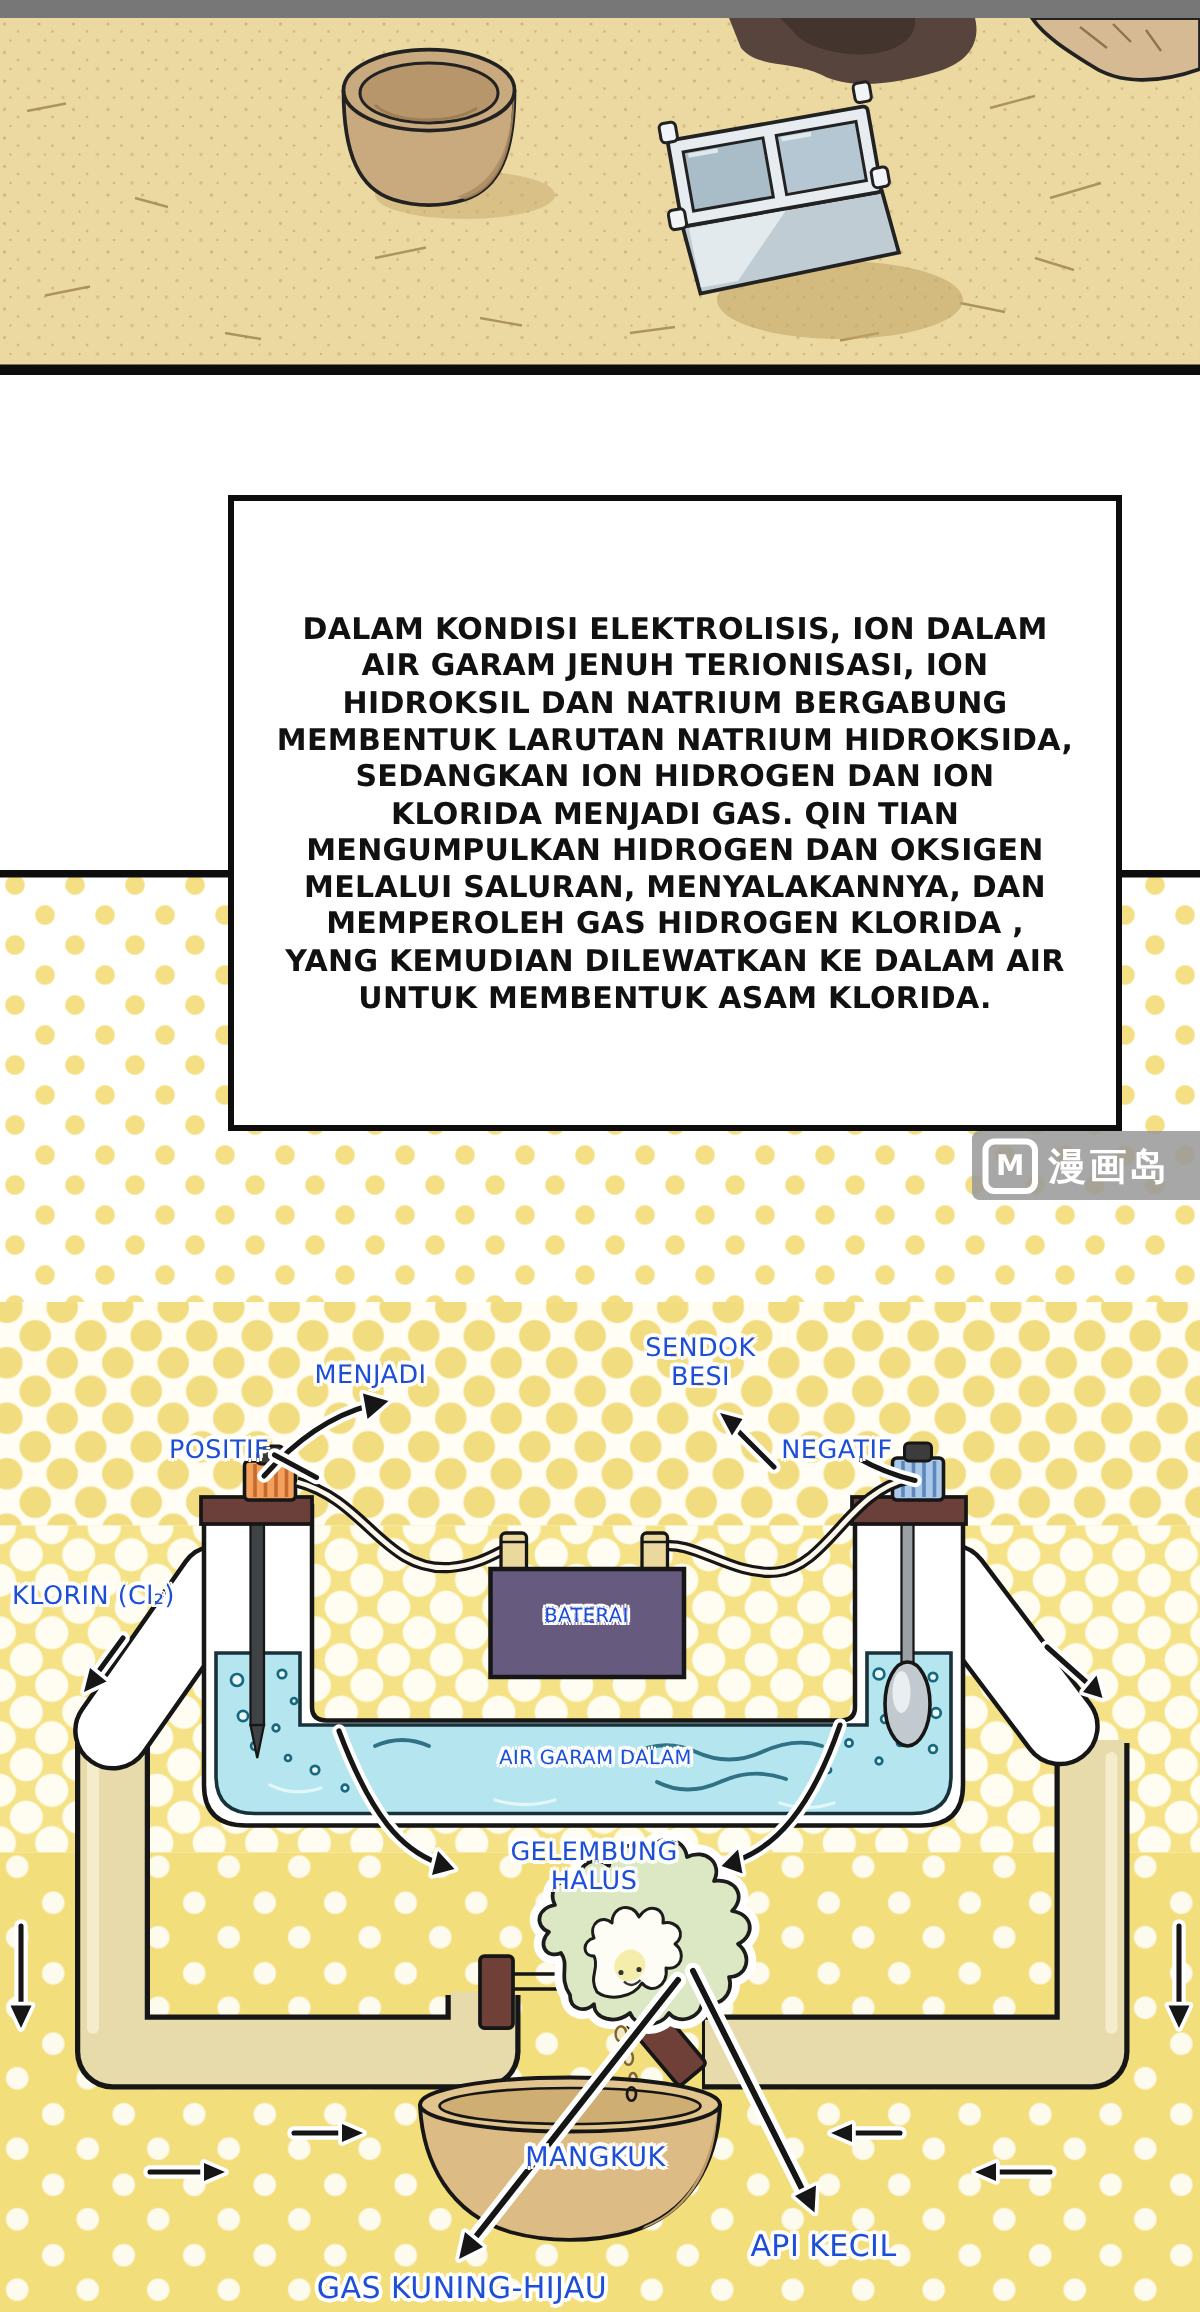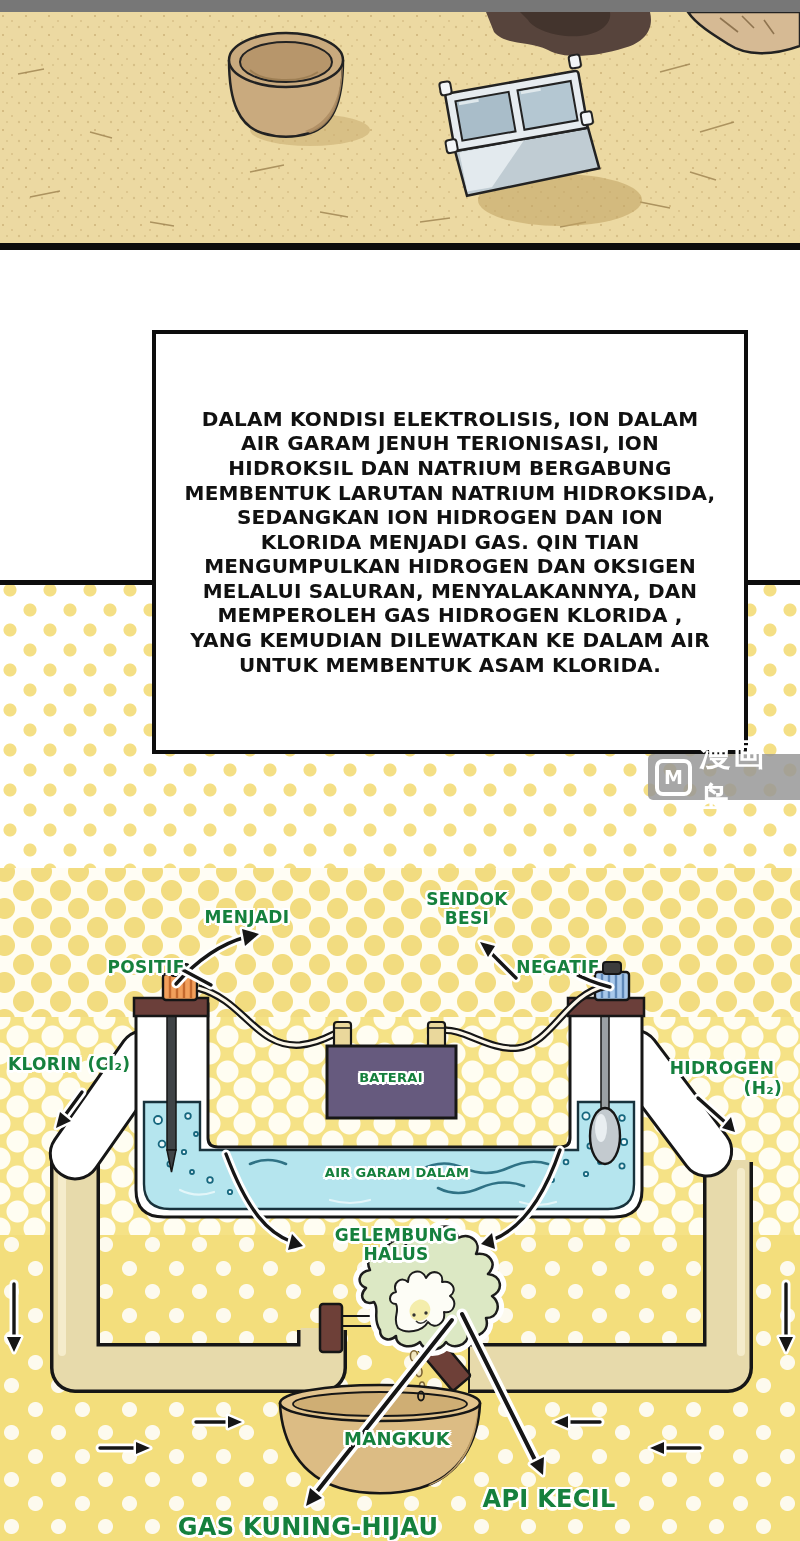--- a/index.html
+++ b/index.html
@@ -25,26 +25,26 @@
   
   .textbox{left:152px;top:318px;width:596px;height:424px;background:#fff;border:4px solid #0d0d0d;
     box-sizing:border-box;display:flex;align-items:center;justify-content:center;z-index:2;}
   .narration{white-space:pre-line;text-align:center;font-weight:bold;font-size:20px;line-height:24.6px;
     letter-spacing:.2px;color:#111;width:560px;}
   
   .watermark{left:648px;top:742px;width:152px;height:46px;background:rgba(152,152,152,.85);
     border-radius:5px 0 0 5px;display:flex;align-items:center;gap:7px;padding-left:7px;box-sizing:border-box;z-index:3;}
   .wm-logo{width:29px;height:29px;border:4px solid #fff;border-radius:8px;color:#fff;font-weight:bold;
     font-size:19px;line-height:29px;text-align:center;}
-  .wm-name{color:#fff;font-weight:bold;font-size:32px;letter-spacing:2px;font-family:"DejaVu Sans",sans-serif;}
-  
-  .lbl{position:absolute;z-index:5;font-weight:bold;color:#15803d;white-space:pre-line;text-align:center;
+  .wm-name{color:#fff;font-weight:bold;font-size:25px;letter-spacing:2px;font-family:"DejaVu Sans",sans-serif;}
+  
+  .lbl{position:absolute;z-index:5;font-weight:normal;color:#1d4ed8;white-space:pre-line;text-align:center;
     transform:translateX(-50%);letter-spacing:.3px;line-height:1.14;
     text-shadow:-2px -2px 0 #fff,2px -2px 0 #fff,-2px 2px 0 #fff,2px 2px 0 #fff,-2.5px 0 0 #fff,2.5px 0 0 #fff,0 -2.5px 0 #fff,0 2.5px 0 #fff;}
-  .fs15{font-size:18px}.fs17{font-size:17px}.fs18{font-size:24px}.fs20{font-size:13px}
+  .fs15{font-size:18px}.fs17{font-size:17px}.fs18{font-size:20px}.fs20{font-size:13px}
   .lbl-left{transform:none;}
   .hyd{display:block;}
   .hyd .l2{display:block;text-align:right;padding-right:6px;}
   
   .case{fill:none;stroke:#fff;stroke-width:9;stroke-linecap:round;}
   .case-w{fill:none;stroke:#fff;stroke-width:11;stroke-linecap:round;}
   .aline{fill:none;stroke:#161616;stroke-width:3.4;stroke-linecap:round;}
   .ahead{fill:#161616;stroke:#fff;stroke-width:5;paint-order:stroke;stroke-linejoin:round;}
   .wave{fill:none;stroke:#2f7285;stroke-width:2.6;stroke-linecap:round;}
   .wavel{fill:none;stroke:#e3f6f9;stroke-width:2.2;stroke-linecap:round;}
@@ -336,24 +336,20 @@
       <polygon class="ahead" points="650,1436 664,1430 664,1442"></polygon>
     </g>
   </svg>
 
   <div class="lbl fs17" style="left:247px;top:896px">MENJADI</div>
   <div class="lbl fs17" style="left:467px;top:878px">SENDOK
 BESI</div>
   <div class="lbl fs17" style="left:146px;top:946px">POSITIF</div>
   <div class="lbl fs17" style="left:558px;top:946px">NEGATIF</div>
   <div class="lbl lbl-left fs17" style="left:8px;top:1043px">KLORIN (Cl₂)</div>
-  <div class="lbl fs17 hyd" style="left:722px;top:1028px;width:132px;margin-left:-66px;transform:none">
-    <span>HIDROGEN</span>
-    <span class="l2">(H₂)</span>
-  </div>
   <div class="lbl fs20" style="left:391px;top:1059px">BATERAI</div>
   <div class="lbl fs20" style="left:397px;top:1154px">AIR GARAM DALAM</div>
   <div class="lbl fs17" style="left:396px;top:1214px">GELEMBUNG
 HALUS</div>
   <div class="lbl fs15" style="left:397px;top:1417px">MANGKUK</div>
   <div class="lbl fs18" style="left:549px;top:1474px">API KECIL</div>
   <div class="lbl fs18" style="left:308px;top:1502px">GAS KUNING-HIJAU</div>
 
 </div>
 

